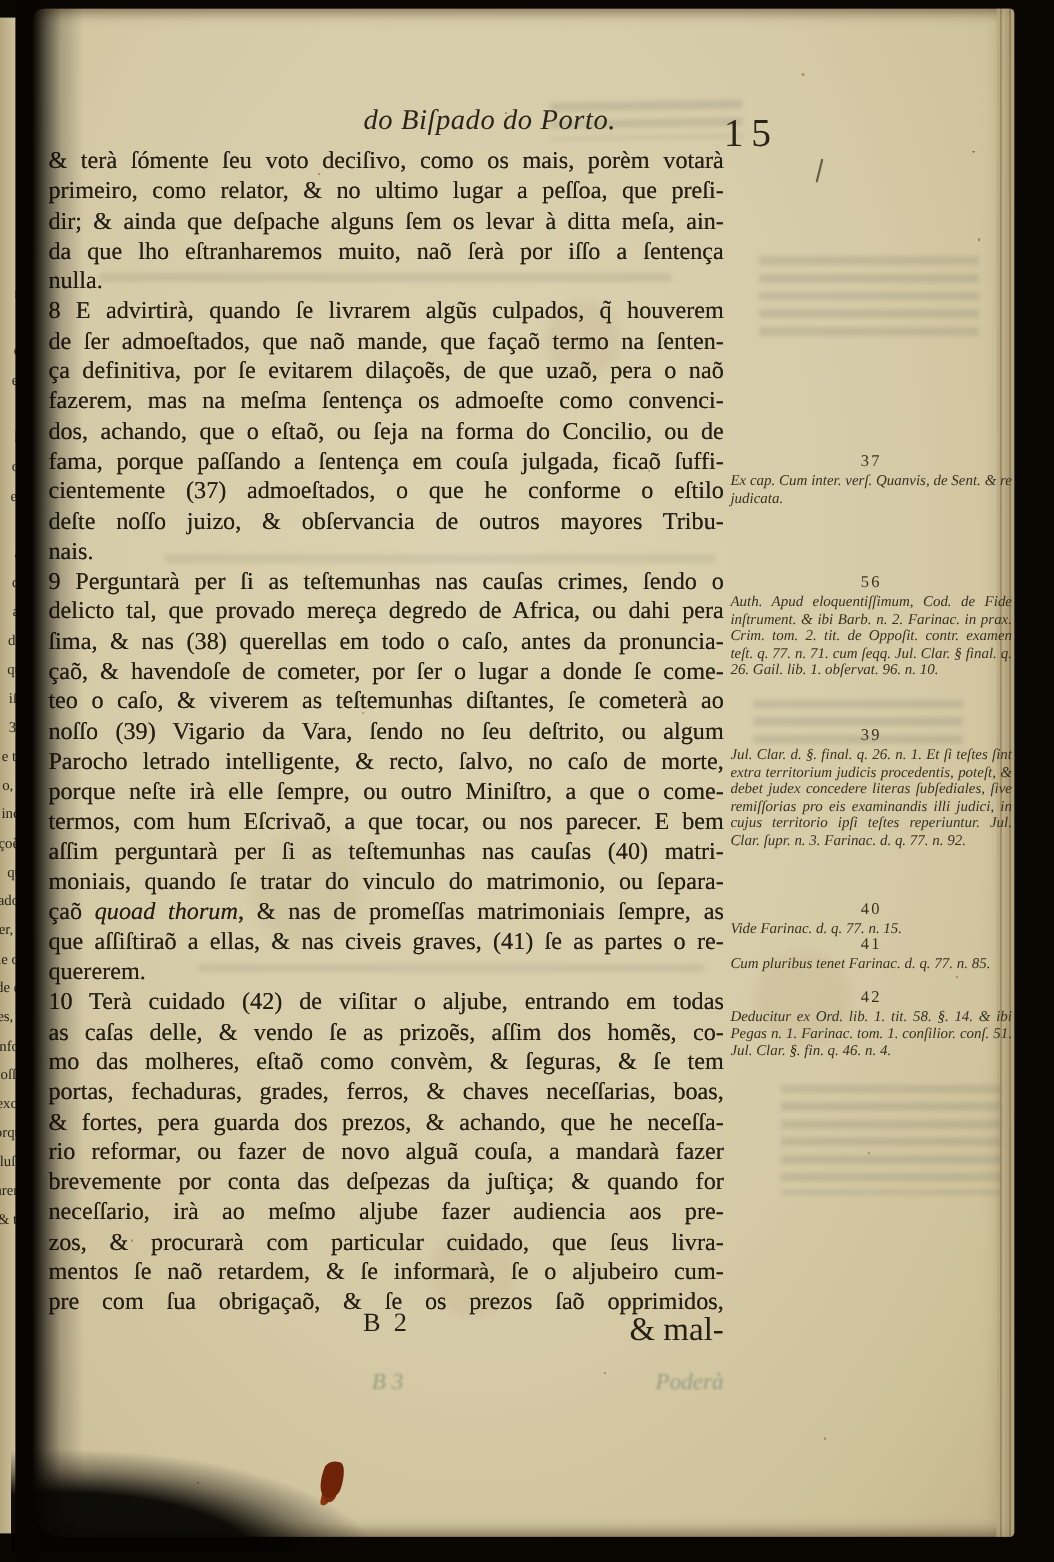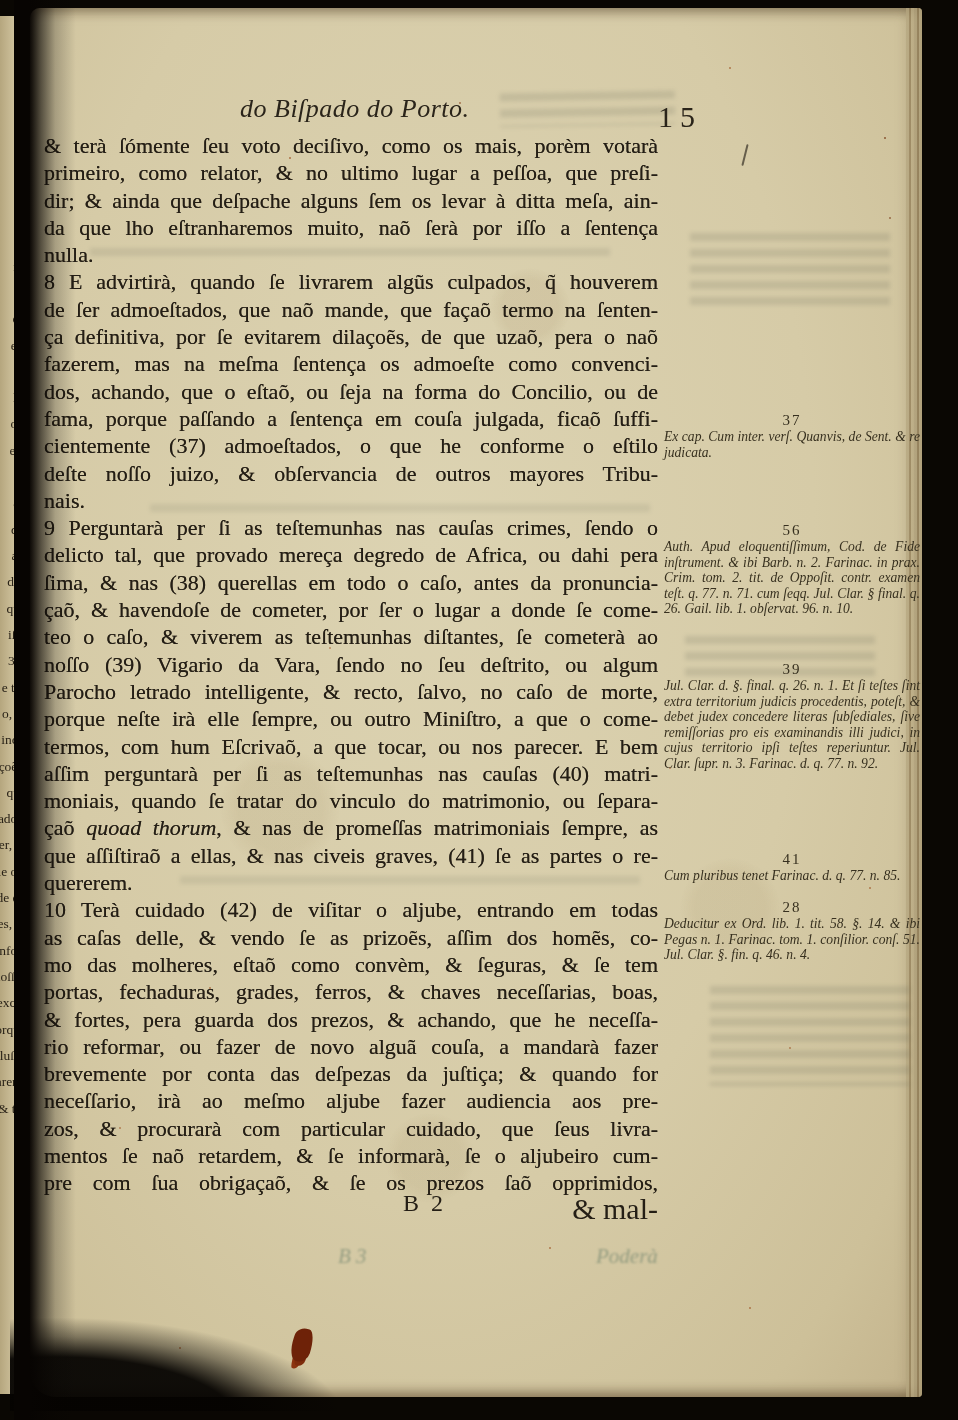--- a/index.html
+++ b/index.html
@@ -68,26 +68,26 @@
     content:"";position:absolute;left:-20px;bottom:-14px;width:380px;height:150px;pointer-events:none;z-index:4;
     background:radial-gradient(ellipse 330px 120px at 12% 108%, rgba(5,3,1,.95) 0 55%, rgba(5,3,1,.4) 72%, transparent 88%);
   }
   .page-edge-right{
     position:absolute;right:0;top:0;width:16px;height:100%;z-index:2;border-radius:0 4px 4px 0;
     background:repeating-linear-gradient(90deg,#b6a780 0 3px,#937f58 3px 5px,#c0b189 5px 8px);
     opacity:.7;
   }
   
   .running-header{
-    position:absolute;left:210px;top:86px;width:320px;text-align:left;z-index:5;
+    position:absolute;left:210px;top:86px;width:320px;text-align:right;z-index:5;
     font-style:italic;font-size:26px;letter-spacing:.5px;color:#2a241a;
   }
   .page-number{
     position:absolute;left:628px;top:92px;z-index:5;
-    font-size:30px;letter-spacing:7px;color:#2a241a;
+    font-size:36px;letter-spacing:7px;color:#2a241a;
   }
   
   .textcol{
     position:absolute;left:14px;top:124px;width:614px;z-index:5;
     font-size:22px;color:#241e15;
     text-shadow:0 0 .4px rgba(36,30,21,.8);
   }
   .bline{
     line-height:27.3px;height:27.3px;white-space:nowrap;
     text-align:justify;text-align-last:justify;white-space:normal;
@@ -99,21 +99,21 @@
     position:absolute;left:634px;width:256px;z-index:5;
     font-style:italic;font-size:13.6px;line-height:15.6px;color:#37301f;
     text-align:justify;
   }
   .note-num{
     font-style:normal;text-align:center;font-size:15px;line-height:15px;
     letter-spacing:2px;margin-bottom:1px;color:#37301f;
   }
   
   .signature{
-    position:absolute;left:316px;top:1182px;width:100px;text-align:right;z-index:5;
+    position:absolute;left:300px;top:1182px;width:100px;text-align:left;z-index:5;
     font-size:24px;letter-spacing:3px;color:#241e15;
   }
   .catchword{
     position:absolute;left:480px;top:1184px;width:148px;text-align:right;z-index:5;
     font-size:30px;color:#241e15;
   }
   
   .ghost-lines{
     position:absolute;z-index:2;pointer-events:none;opacity:.5;filter:blur(2px);
     background:repeating-linear-gradient(180deg,rgba(98,100,84,.35) 0 8px,transparent 8px 16px);
@@ -264,26 +264,30 @@
       <div class="note-text">Ex cap. Cum inter. verſ. Quanvis, de Sent. &amp; re judicata.</div>
     </div>
     <div class="note" style="top:515px">
       <div class="note-num">56</div>
       <div class="note-text">Auth. Apud eloquentiſſimum, Cod. de Fide inſtrument. &amp; ibi Barb. n. 2. Farinac. in prax. Crim. tom. 2. tit. de Oppoſit. contr. examen teſt. q. 77. n. 71. cum ſeqq. Jul. Clar. § final. q. 26. Gail. lib. 1. obſervat. 96. n. 10.</div>
     </div>
     <div class="note" style="top:654px">
       <div class="note-num">39</div>
       <div class="note-text">Jul. Clar. d. §. final. q. 26. n. 1. Et ſi teſtes ſint extra territorium judicis procedentis, poteſt, &amp; debet judex concedere literas ſubſediales, ſive remiſſorias pro eis examinandis illi judici, in cujus territorio ipſi teſtes reperiuntur. Jul. Clar. ſupr. n. 3. Farinac. d. q. 77. n. 92.</div>
     </div>
+    <div class="note" style="top:812px">
+      <div class="note-num">40</div>
+      <div class="note-text">Vide Farinac. d. q. 77. n. 15.</div>
+    </div>
     <div class="note" style="top:844px">
       <div class="note-num">41</div>
       <div class="note-text">Cum pluribus tenet Farinac. d. q. 77. n. 85.</div>
     </div>
     <div class="note" style="top:892px">
-      <div class="note-num">28</div>
+      <div class="note-num">42</div>
       <div class="note-text">Deducitur ex Ord. lib. 1. tit. 58. §. 14. &amp; ibi Pegas n. 1. Farinac. tom. 1. conſilior. conſ. 51. Jul. Clar. §. fin. q. 46. n. 4.</div>
     </div>
 
     <div class="signature">B 2</div>
     <div class="catchword">&amp; mal-</div>
 
     <div class="ink-blot"></div>
   </div>
 
   <div class="gutter-shadow"></div>

